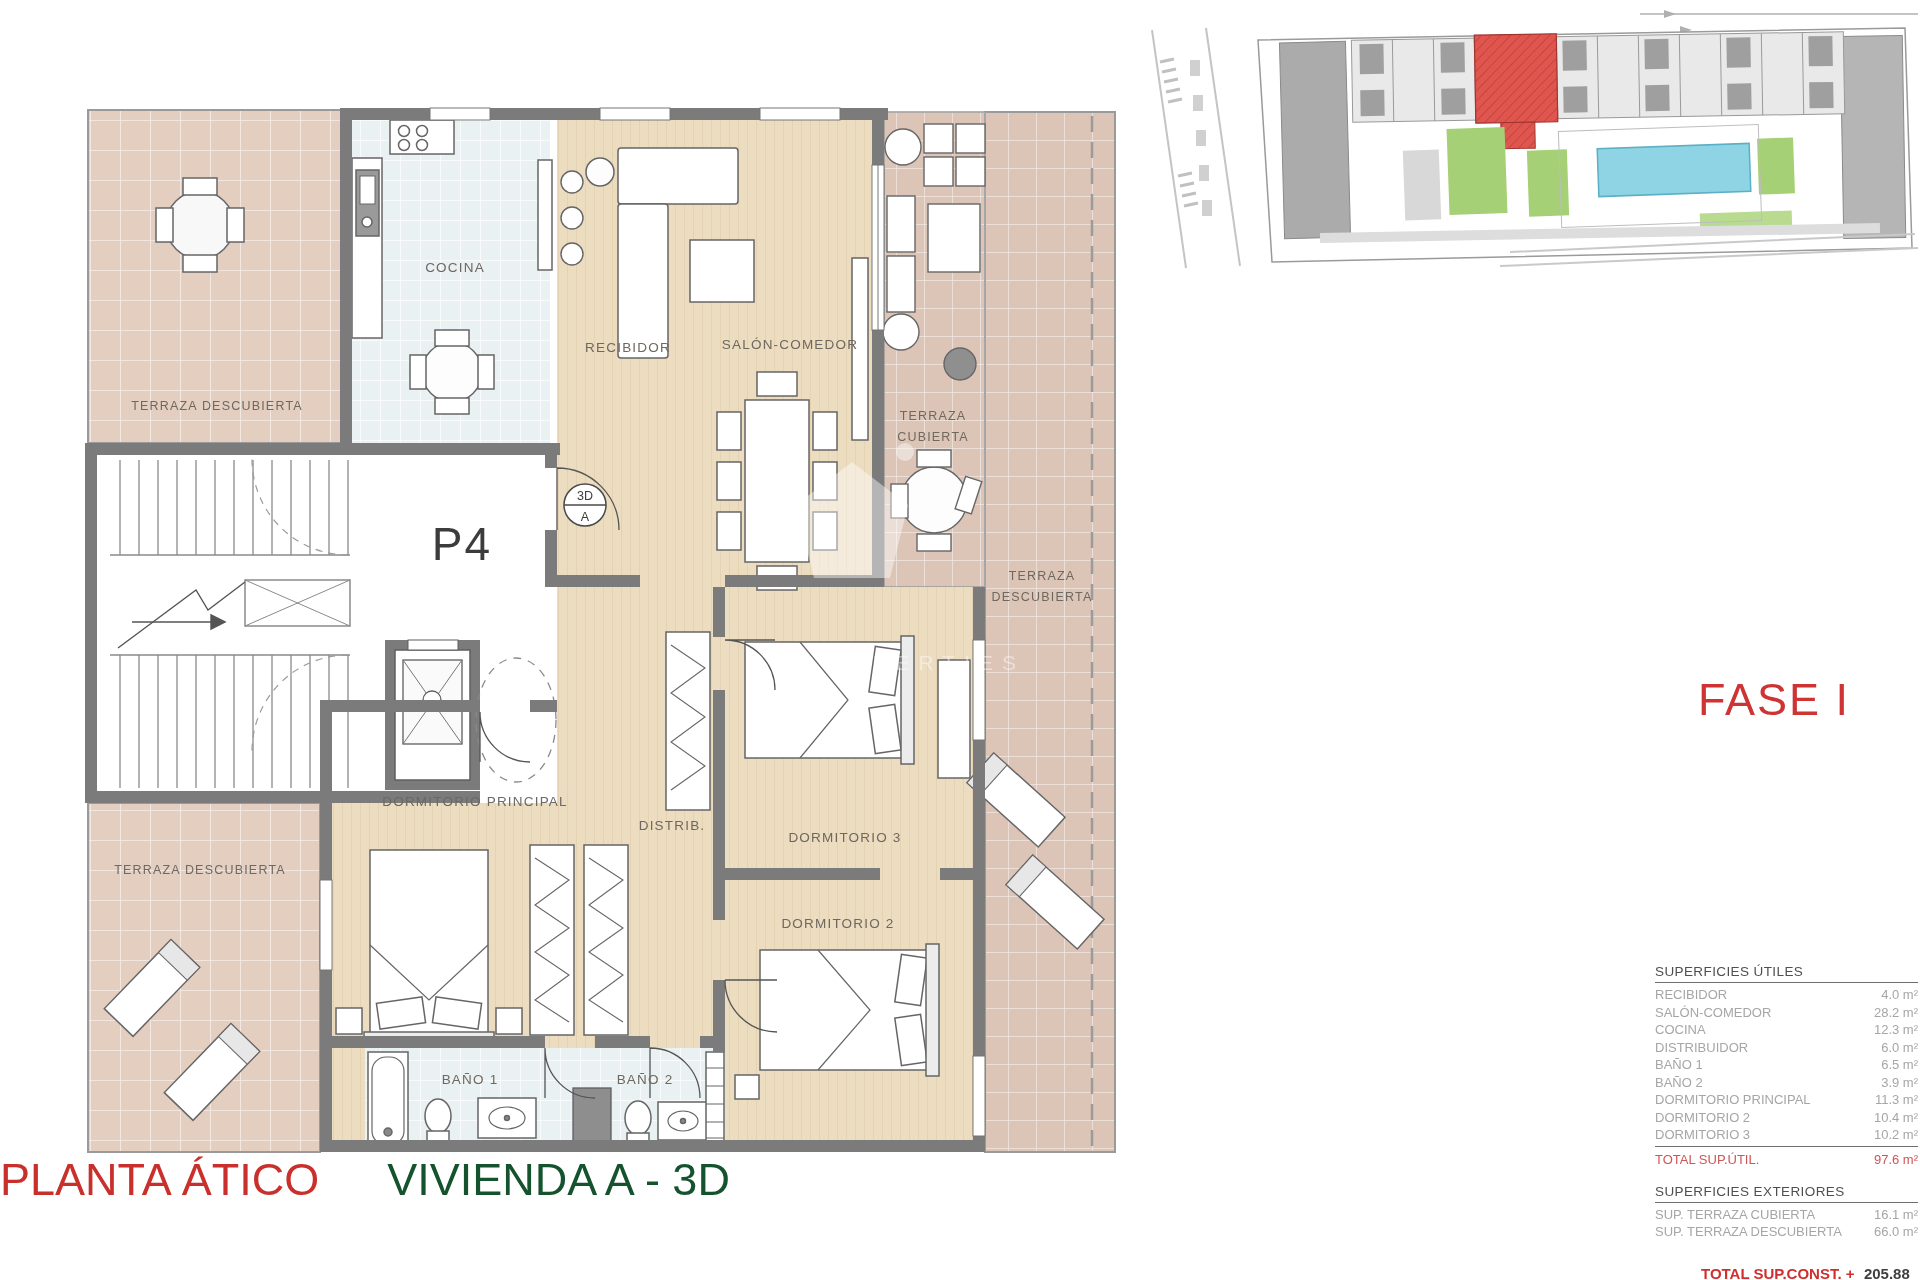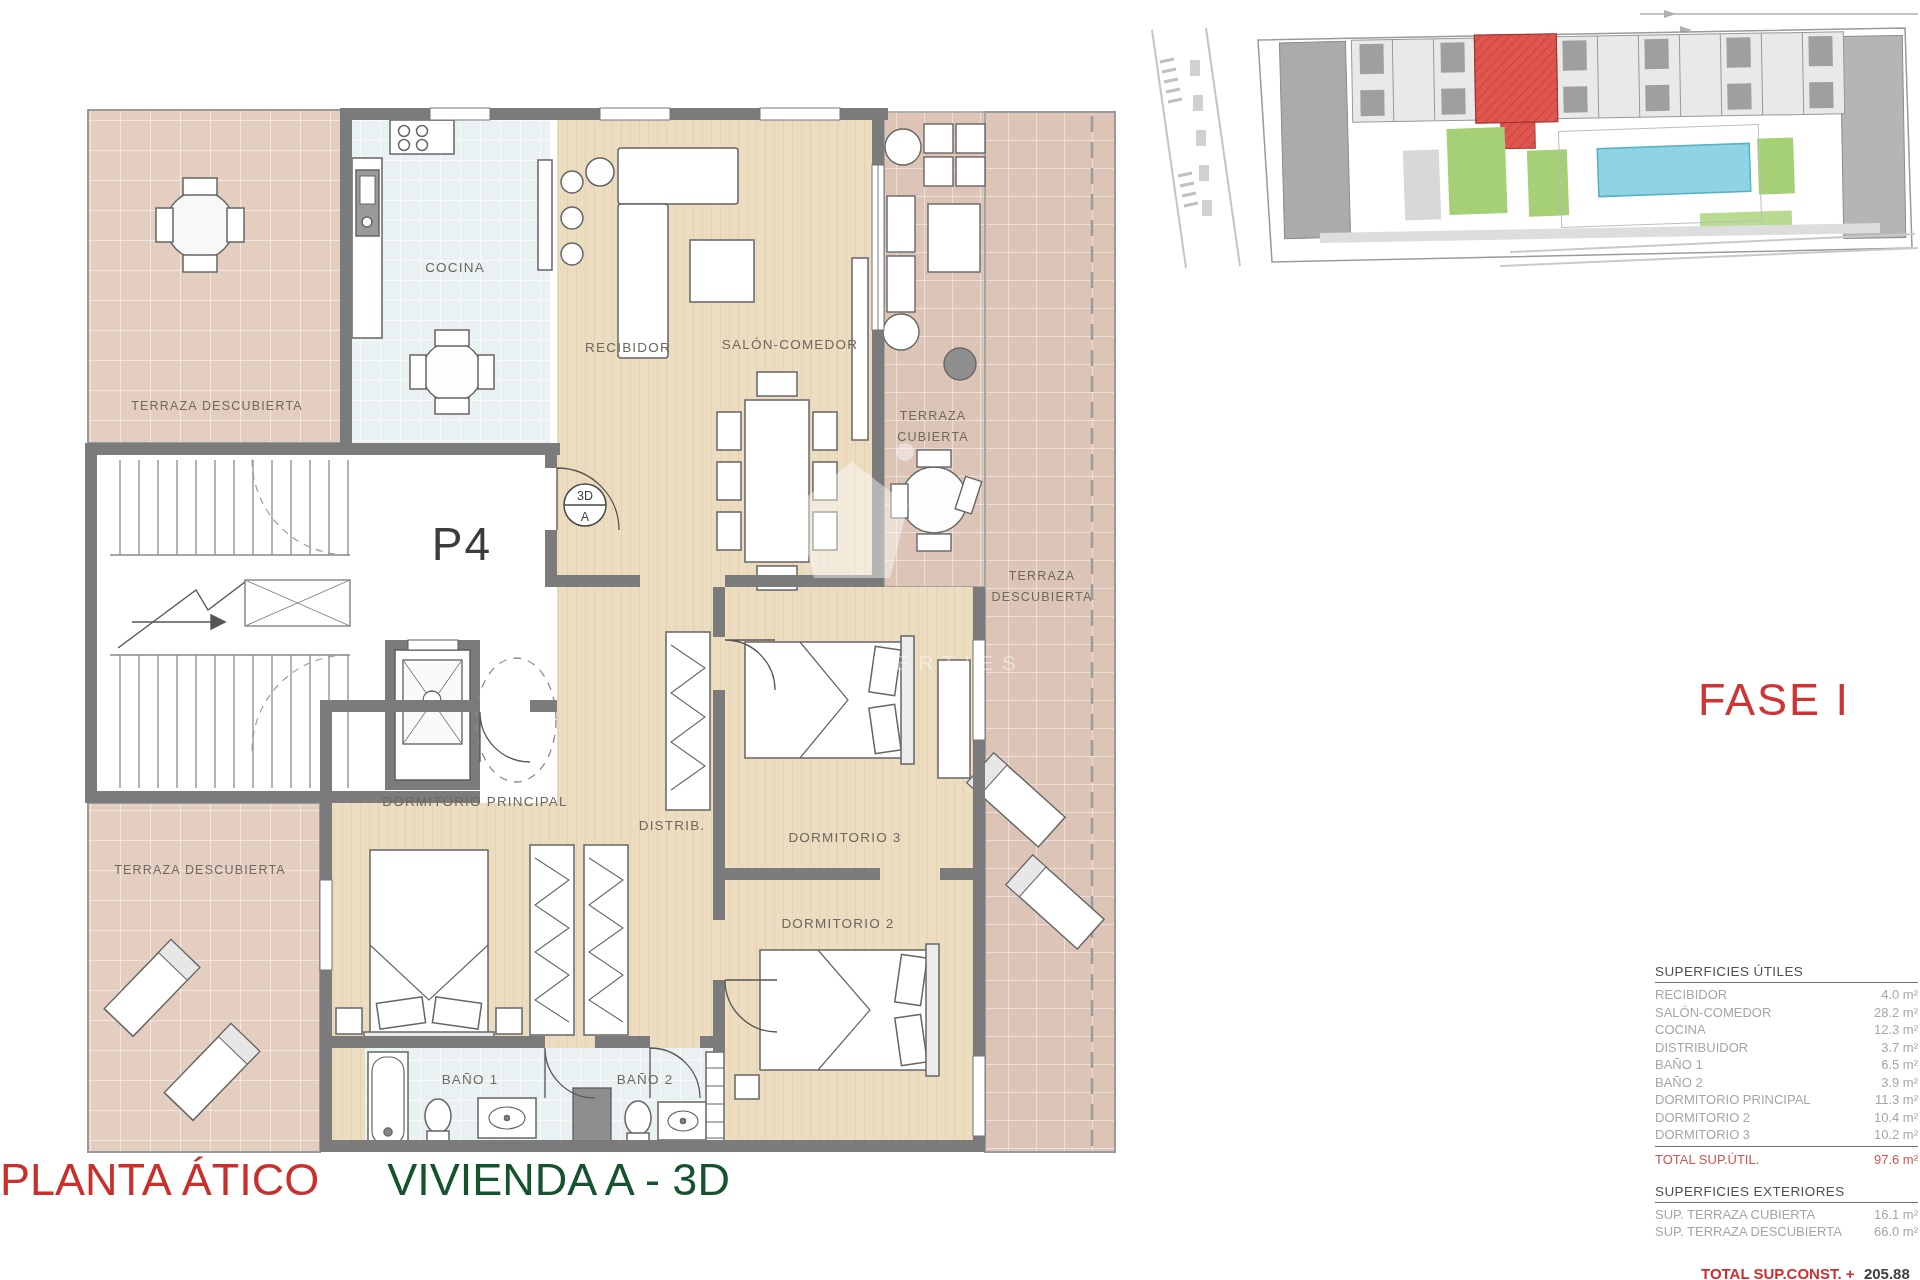--- a/index.html
+++ b/index.html
@@ -420,21 +420,21 @@
     <div class="tbl-row">
         <span>SALÓN-COMEDOR</span>
         <span class="v">28.2 m²</span>
       </div>
     <div class="tbl-row">
         <span>COCINA</span>
         <span class="v">12.3 m²</span>
       </div>
     <div class="tbl-row">
         <span>DISTRIBUIDOR</span>
-        <span class="v">3.7 m²</span>
+        <span class="v">6.0 m²</span>
       </div>
     <div class="tbl-row">
         <span>BAÑO 1</span>
         <span class="v">6.5 m²</span>
       </div>
     <div class="tbl-row">
         <span>BAÑO 2</span>
         <span class="v">3.9 m²</span>
       </div>
     <div class="tbl-row">

